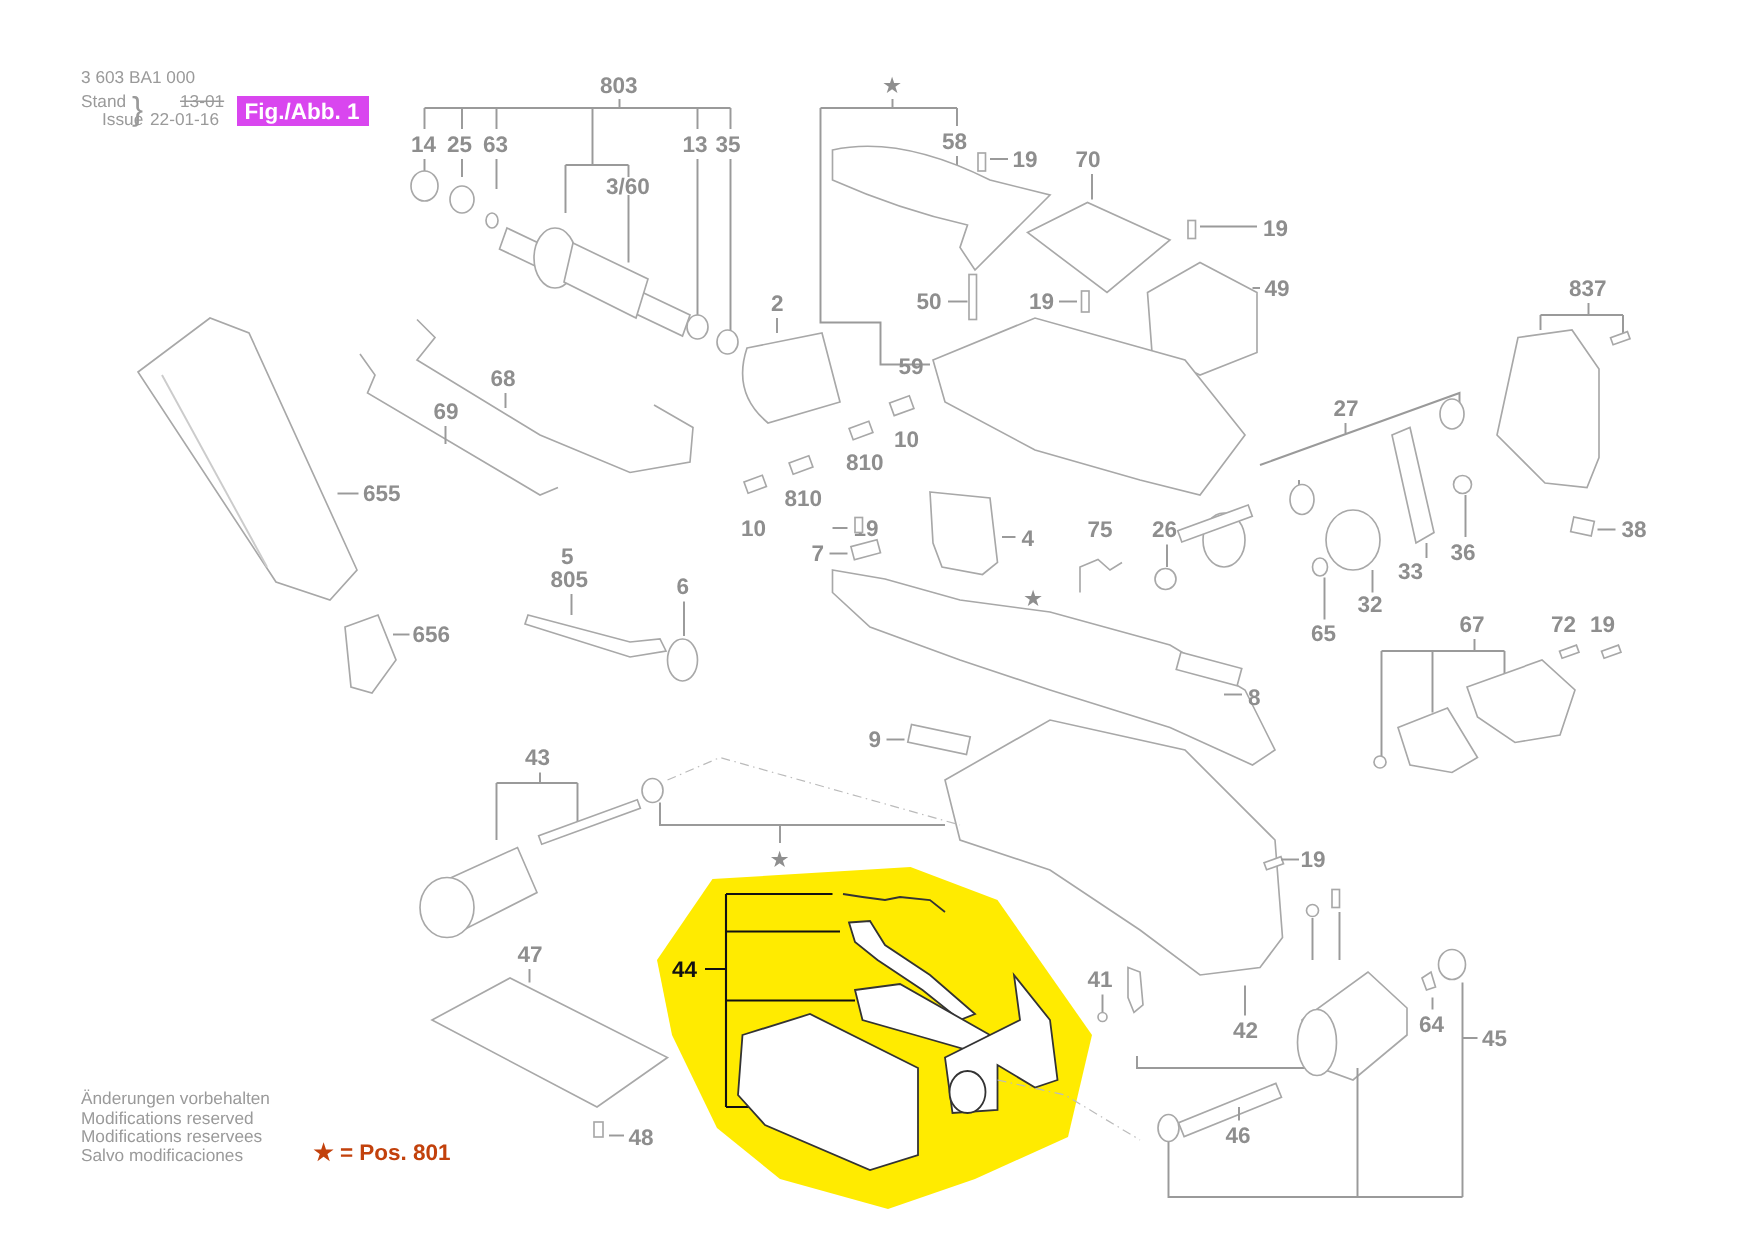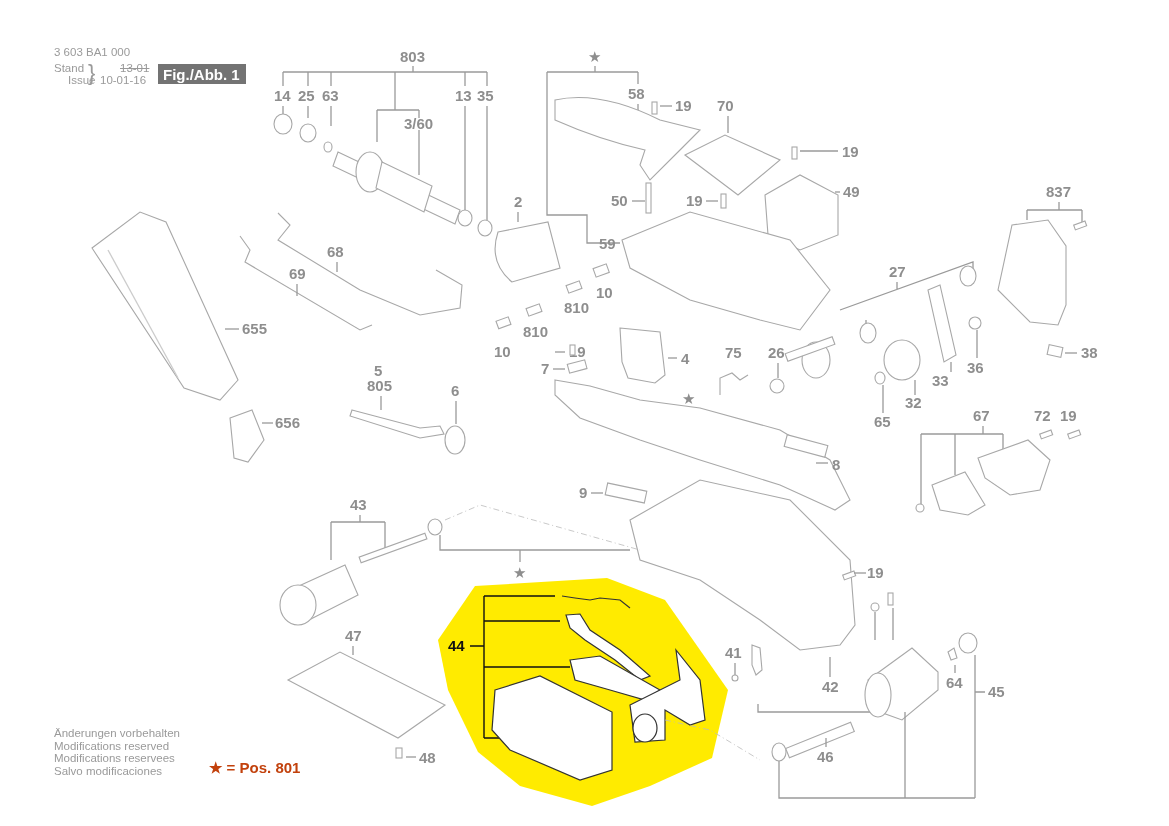--- a/index.html
+++ b/index.html
@@ -1,20 +1,20 @@
 <!DOCTYPE html>
 <html><head>
 <meta charset="utf-8">
 <style>
   html, body { margin: 0; padding: 0; background: #ffffff; }
   body { width: 1169px; height: 826px; position: relative; overflow: hidden;
          font-family: "Liberation Sans", sans-serif; }
   #stage { position: absolute; left: 0; top: 0; width: 1059px; height: 826px; }
   .hdr { position: absolute; color: #9a9a9a; font-size: 11.5px; line-height: 13px; }
-  .fig-badge { position: absolute; left: 158px; top: 64px; background: #737373; color: #fff;
+  .fig-badge { position: absolute; left: 158px; top: 64px; background: #d946ef; color: #fff;
                font-weight: bold; font-size: 15px; padding: 2px 6px 1px 5px; line-height: 17px; }
   .notes { position: absolute; left: 54px; top: 727px; color: #9a9a9a; font-size: 11.5px; line-height: 12.5px; }
   .star-note { position: absolute; left: 209px; top: 759px; color: #c2410c; font-weight: bold; font-size: 15px; }
   svg text.lbl { font-family: "Liberation Sans", sans-serif; font-weight: bold; font-size: 15px; fill: #8e8e8e; }
   svg text.lbl-dark { font-family: "Liberation Sans", sans-serif; font-weight: bold; font-size: 15px; fill: #111; }
   svg text.star { font-family: "DejaVu Sans", sans-serif; font-size: 15px; fill: #8e8e8e; }
   .ln { stroke: #9a9a9a; stroke-width: 1.3; fill: none; }
   .ln-dark { stroke: #111; stroke-width: 1.4; fill: none; }
   .part { stroke: #a8a8a8; stroke-width: 1.1; fill: #fff; }
   .part-d { stroke: #333; stroke-width: 1.2; fill: #fff; }
@@ -23,21 +23,21 @@
 </head>
 <body>
 
 <div id="stage">
 
   <div class="hdr" style="left:54px;top:46px;">3 603 BA1 000</div>
   <div class="hdr" style="left:54px;top:62px;">Stand</div>
   <div class="hdr" style="left:68px;top:74px;">Issue</div>
   <div class="hdr" style="left:88px;top:60px;font-size:22px;line-height:26px;">}</div>
   <div class="hdr" style="left:100px;top:62px;text-decoration:line-through;margin-left:20px;">13-01</div>
-  <div class="hdr" style="left:100px;top:74px;">10-01-16</div>
+  <div class="hdr" style="left:100px;top:74px;">22-01-16</div>
   <div class="fig-badge">Fig./Abb. 1</div>
 
   <div class="notes">
     <div>Änderungen vorbehalten</div>
     <div>Modifications reserved</div>
     <div>Modifications reservees</div>
     <div>Salvo modificaciones</div>
   </div>
   <div class="star-note">★ = Pos. 801</div>
 

